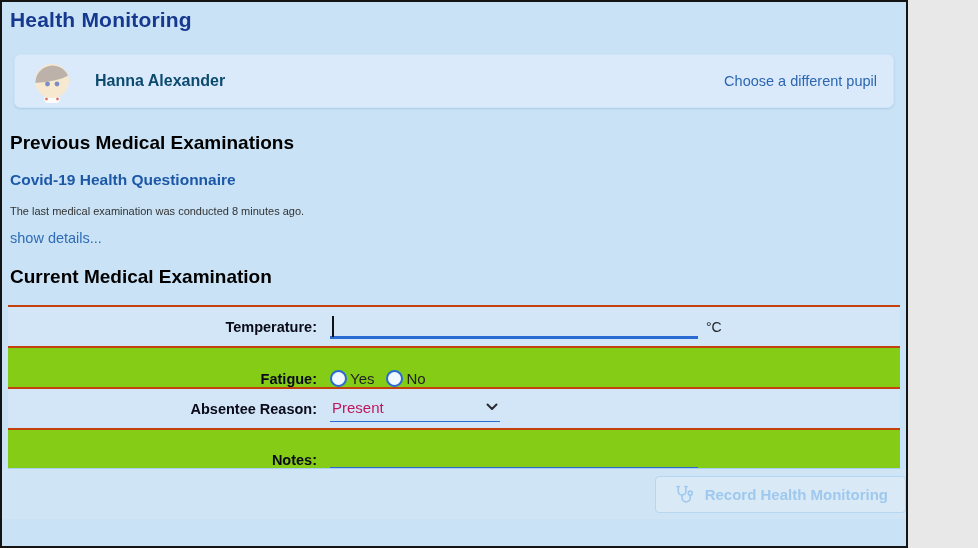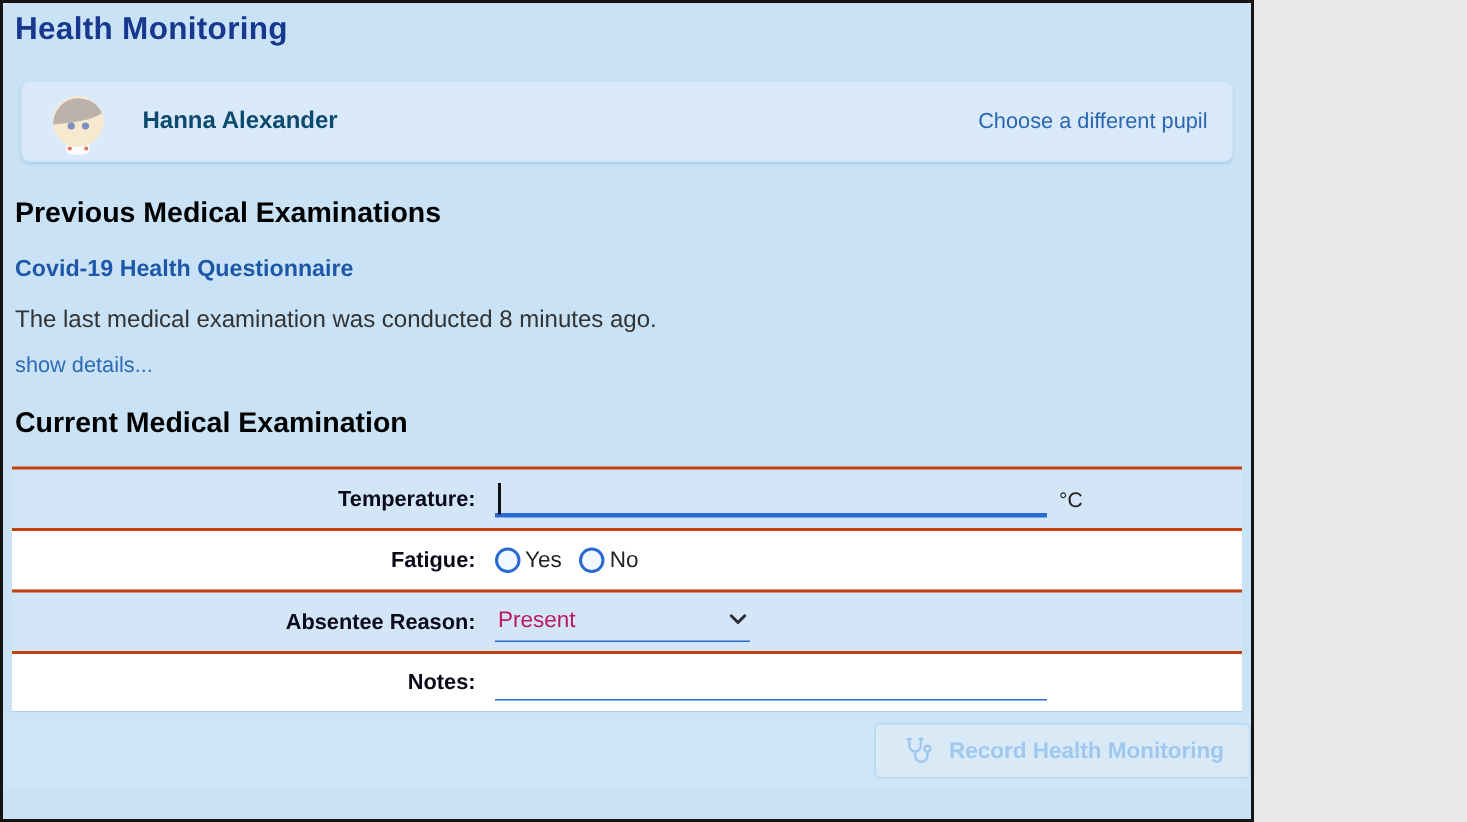--- a/index.html
+++ b/index.html
@@ -1,18 +1,18 @@
 <!DOCTYPE html>
 <html><head>
 <meta charset="utf-8">
 <style>
   html,body { margin:0; padding:0; background:#e8e8e8; }
   * { box-sizing:border-box; }
   .frame {
-    width:836px; height:548px;
+    width:908px; height:548px;
     border:2px solid #141414;
     background:#c9e2f5;
     font-family:"Liberation Sans","DejaVu Sans",sans-serif;
     overflow:hidden;
     position:relative;
   }
   
   .page-title {
     margin:6px 8px 0;
     font-size:21px; font-weight:700; color:#16398f;
@@ -34,31 +34,31 @@
     font-size:16px; font-weight:700; color:#0c4a6e;
   }
   .change-pupil-link {
     margin-left:auto;
     font-size:14.5px; color:#2b66b0; cursor:pointer;
   }
   
   .h2 { margin:24px 8px 0; font-size:19px; font-weight:700; color:#000000; }
   .h2.current { margin-top:20px; }
   .h3 { margin:17px 8px 0; font-size:15.5px; font-weight:700; color:#1d58a8; }
-  .summary-text { margin:16px 8px 0; font-size:16px; color:#333333; }
+  .summary-text { margin:16px 8px 0; font-size:11px; color:#333333; }
   .details-link { margin:13px 8px 0; font-size:14.5px; color:#2e6cb6; cursor:pointer; width:max-content; }
   
   .exam-table { margin:17px 6px 0; }
   .exam-row {
     height:41px; display:flex; align-items:center;
     border-top:2px solid #c2410c;
   }
   .exam-row:last-child { border-bottom:1px solid #a9cfee; }
   .exam-row.odd  { background:#d2e6f8; }
-  .exam-row.even { background:#ffffff; }
+  .exam-row.even { background:#84cc16;align-items:flex-end; }
   .row-label {
     width:322px; text-align:right; padding-right:13px;
     font-size:14.5px; font-weight:700; color:#0a0a18;
   }
   .control { display:flex; align-items:center; }
   .underline-input {
     border:none; outline:none; background:transparent;
     height:24px; font-size:15px; color:#222;
     border-bottom:1.5px solid #2a6bd3;
     padding:0 2px;

